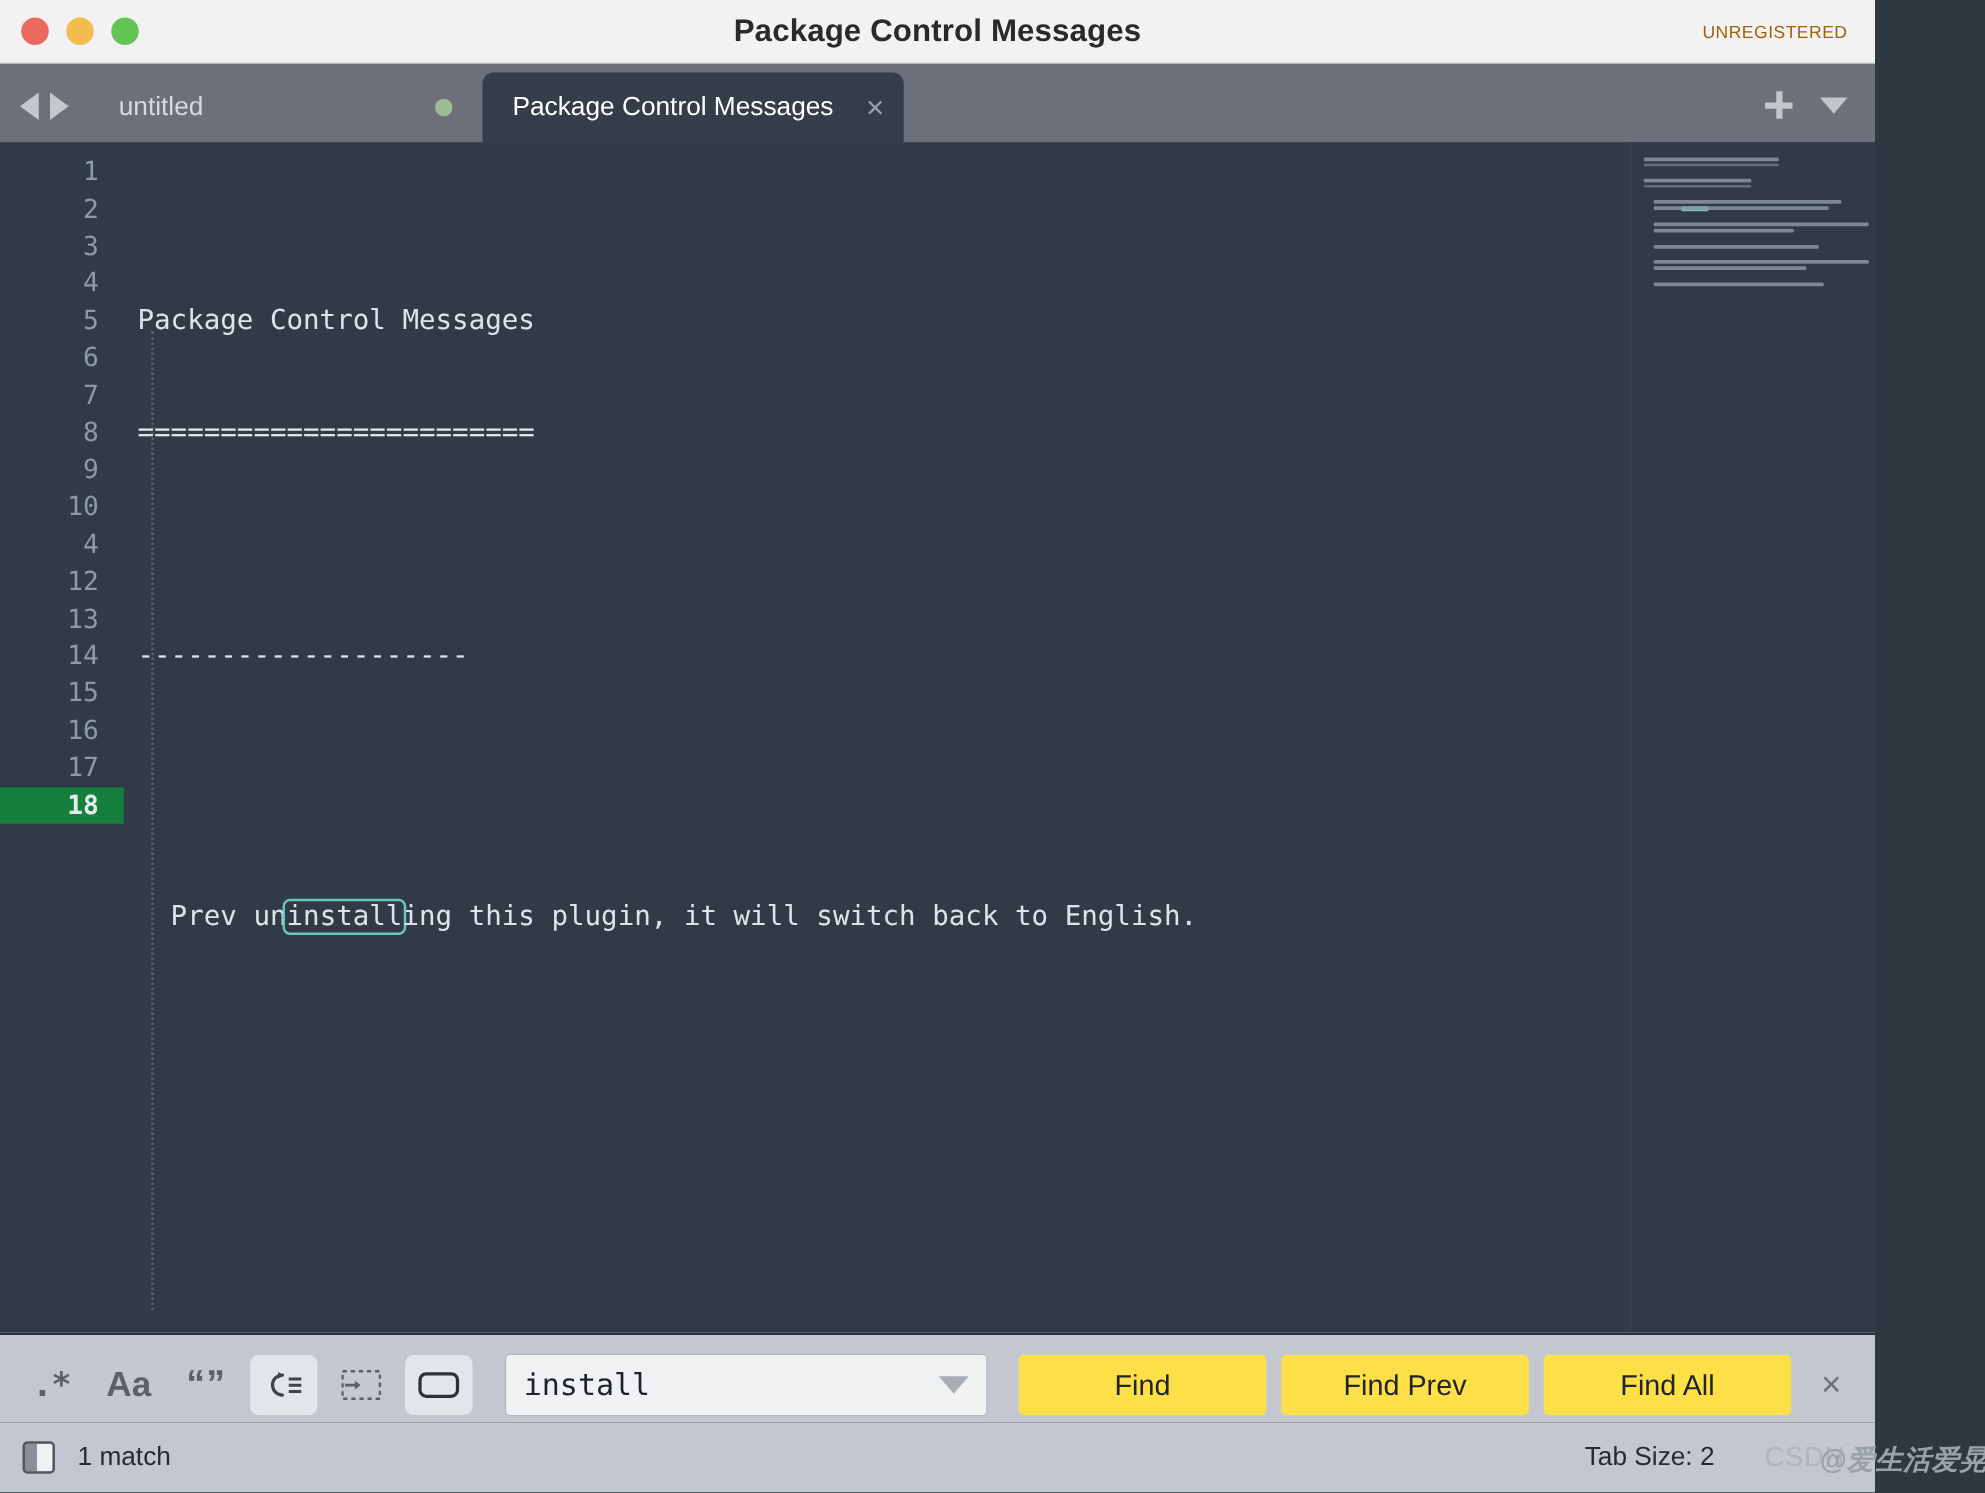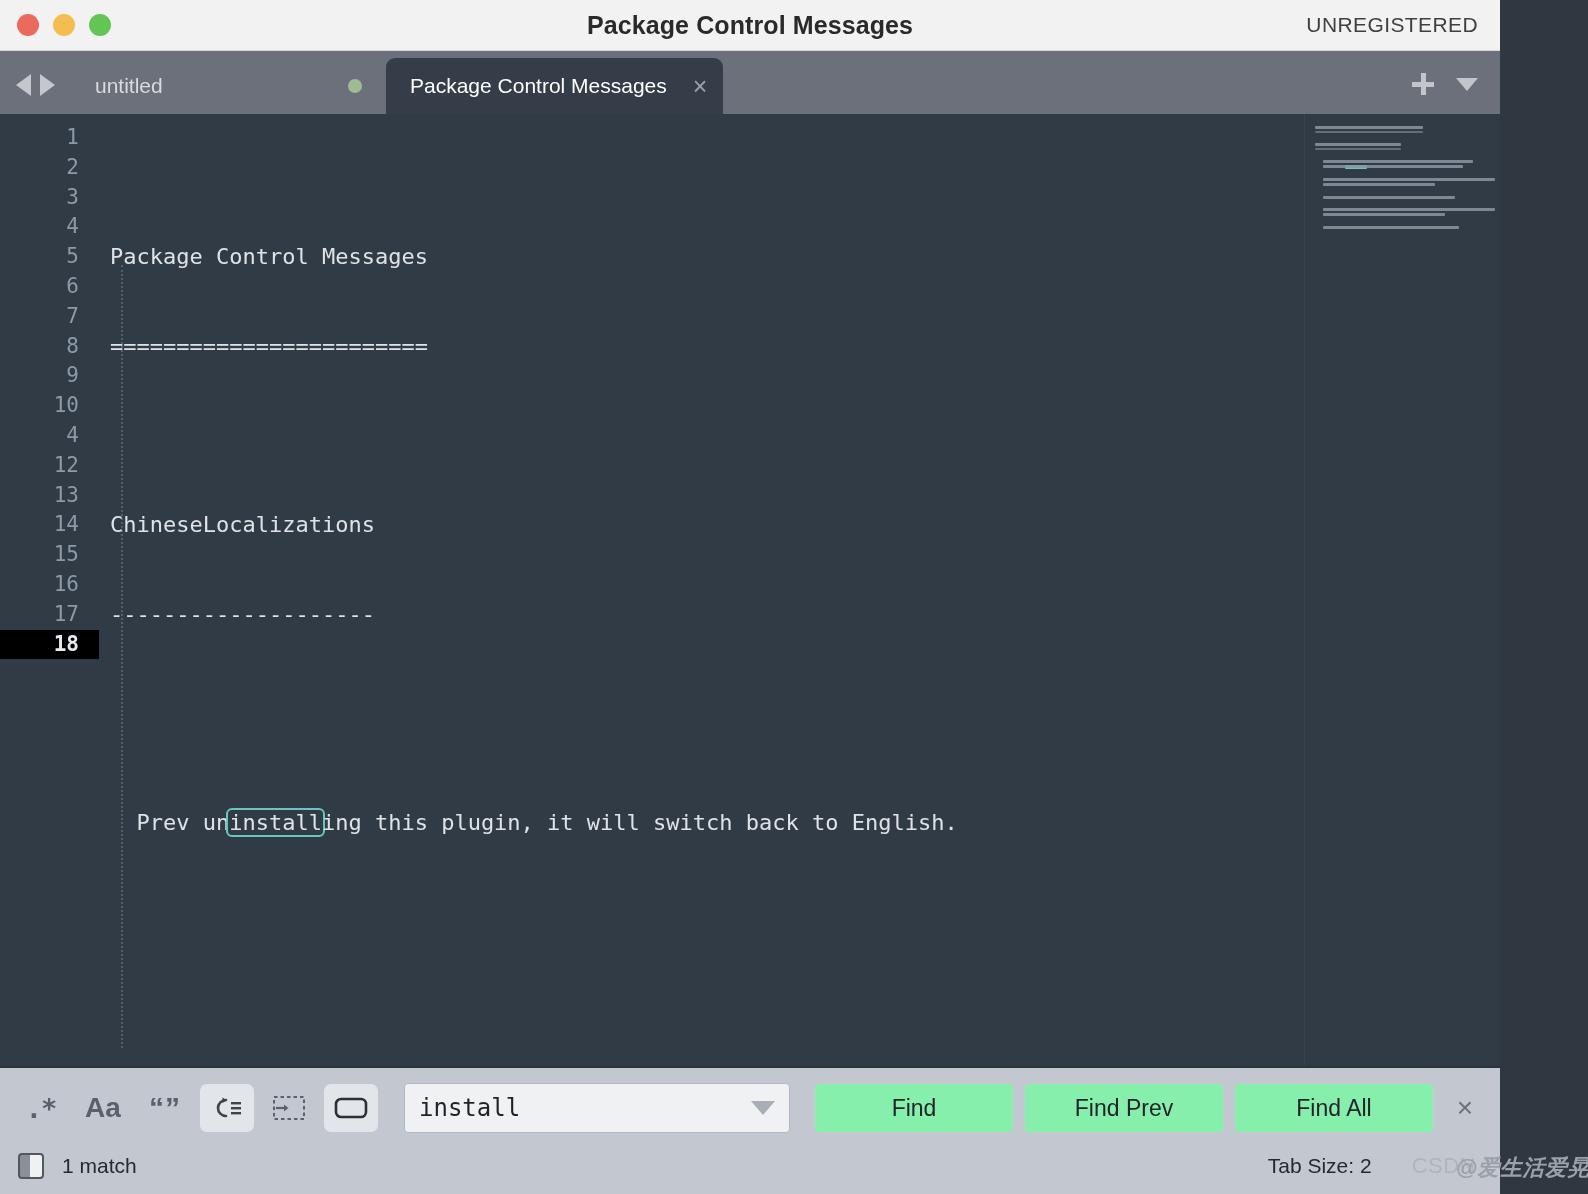--- a/index.html
+++ b/index.html
@@ -31,21 +31,21 @@
   .dot.green  { background: #62c554; }
   .win-title {
     position: absolute; left: 0; right: 0;
     text-align: center;
     font-size: 25px; font-weight: bold; color: #2a2a2a;
     letter-spacing: 0.1px;
     pointer-events: none;
   }
   .unregistered {
     position: absolute; right: 22px;
-    font-size: 21px; color: #404040; letter-spacing: .4px;
+    font-size: 14px; color: #a16207; letter-spacing: .4px;
   }
 
   
   .tabbar {
     height: 63px; flex: 0 0 63px;
     background: #6b707a;
     display: flex; align-items: flex-end;
     position: relative;
   }
   .navarrows {
@@ -118,21 +118,21 @@
     padding-top: 9px;
     text-align: right;
     font-family: "DejaVu Sans Mono", monospace;
     font-size: 21px;
     color: #8d99a6;
     line-height: 29.8px;
     position: relative;
   }
   .gutter .ln { padding-right: 20px; }
   .gutter .ln.current {
-    background: #000000;
+    background: #15803d;
     color: #e7ebef;
     font-weight: bold;
   }
   .code {
     flex: 1 1 auto;
     padding-top: 9px;
     padding-left: 11px;
     font-family: "DejaVu Sans Mono", monospace;
     font-size: 22px;
     line-height: 29.8px;
@@ -219,21 +219,21 @@
   }
   .dropcaret {
     width: 0; height: 0; flex: 0 0 auto;
     border-left: 12px solid transparent;
     border-right: 12px solid transparent;
     border-top: 14px solid #a9aeb6;
   }
   .fbtn {
     height: 50px;
     min-width: 200px;
-    background: #86efac;
+    background: #fde047;
     border: 1px solid #c6cad1;
     border-radius: 5px;
     margin-left: 10px;
     font-size: 23px;
     color: #21252b;
     display: flex; align-items: center; justify-content: center;
     flex: 0 0 auto;
   }
   .closex {
     margin-left: 16px;
@@ -330,21 +330,20 @@
       <div class="ln">17</div>
       <div class="ln current">18</div>
     </div>
 
     <div class="code">
       <div class="ind-guide"></div>
 
       <div class="row">Package Control Messages</div>
       <div class="row">========================</div>
       <div class="row"></div>
-      <div class="row">ChineseLocalizations</div>
       <div class="row">--------------------</div>
       <div class="row"></div>
 
       <div class="row"><span>  Prev un</span><span class="hl-match">install</span><span>ing this plugin, it will switch back to English.</span></div>
 
       <div class="row"></div>
       
       
       
       

